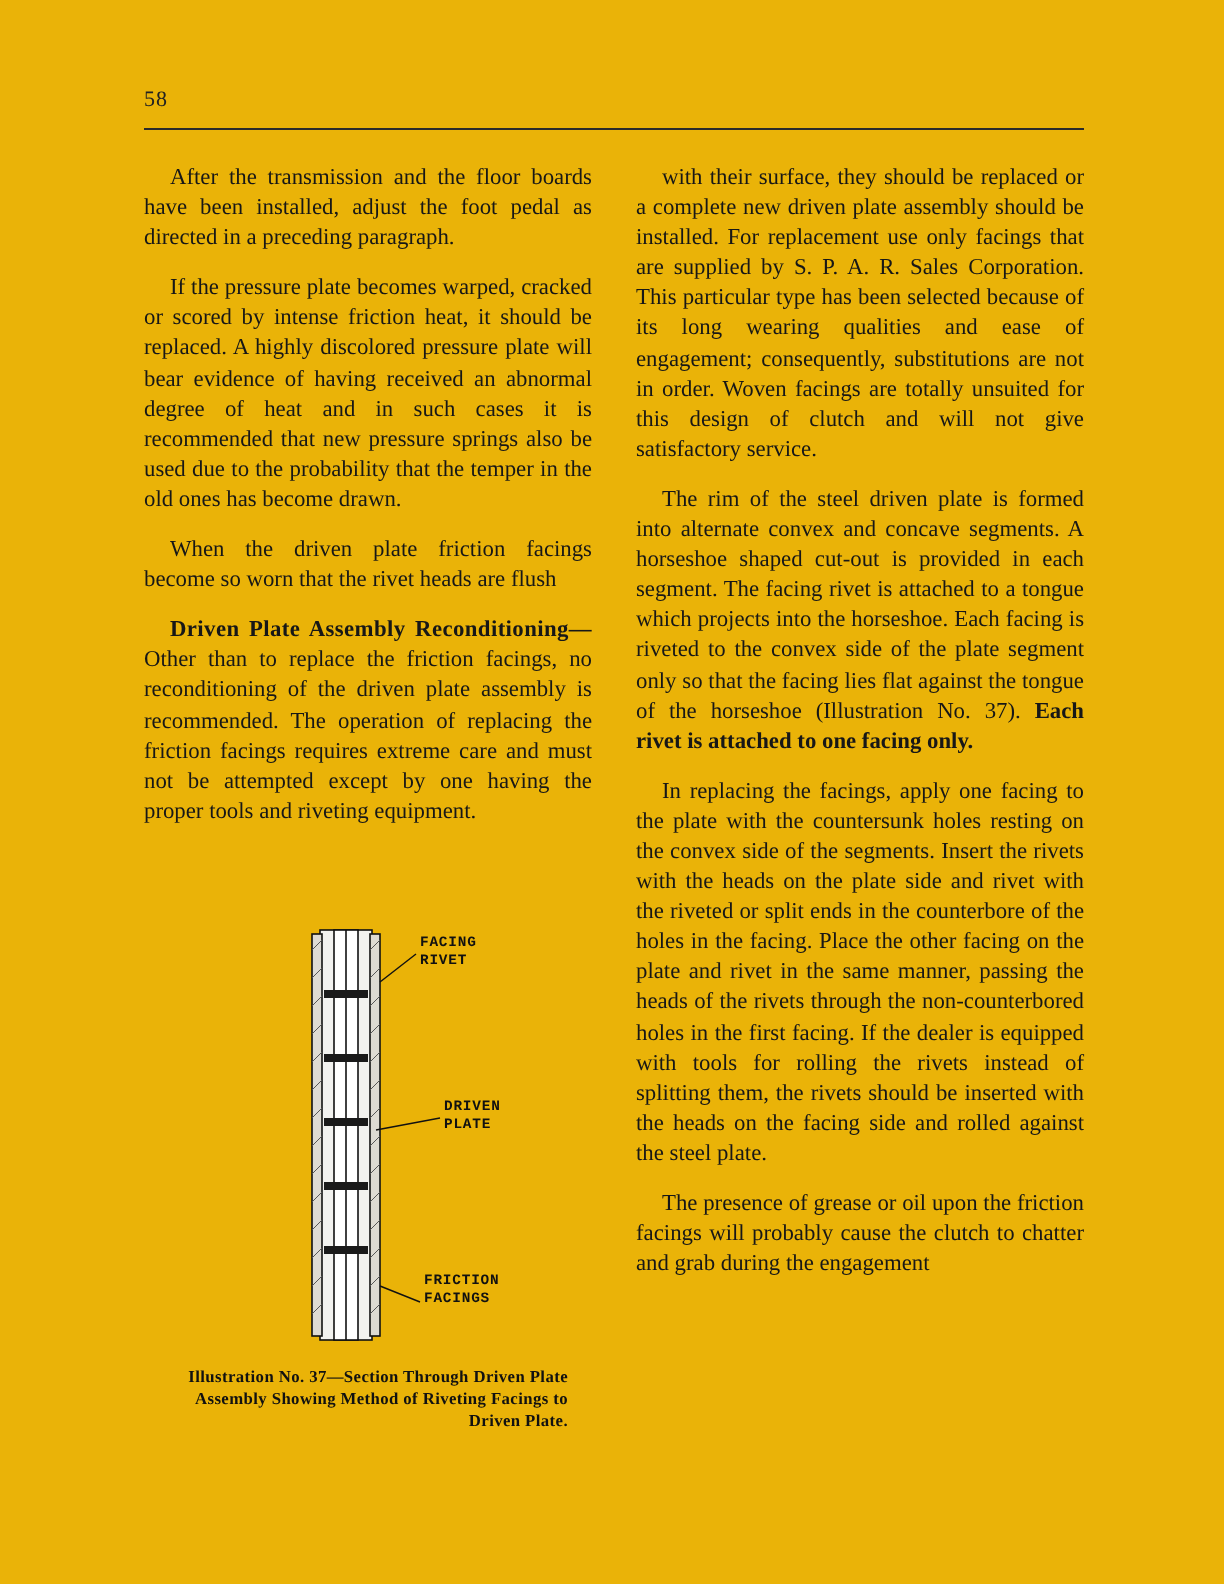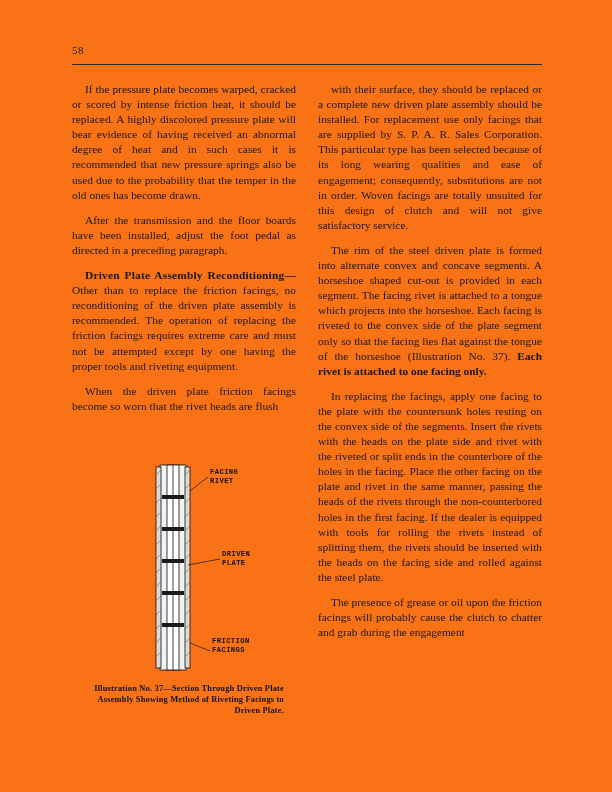--- a/index.html
+++ b/index.html
@@ -13,21 +13,21 @@
     font-family: "Liberation Serif", serif;
     color: #1a1a1a;
     position: relative;
     overflow: hidden;
   }
   .page {
     position: absolute;
     left: 0; top: 0;
     width: 612px;
     height: 792px;
-    background: #f97316;
+    background: #eab308;
   }
   
   .header {
     position: absolute;
     left: 72px;
     top: 44px;
     width: 470px;
     height: 20px;
   }
   .folio {
@@ -126,24 +126,24 @@
 <body>
 
 <div class="page">
 
   <div class="header">
     <div class="folio">58</div>
   </div>
   <div class="rule"></div>
 
   <div class="col col-left">
+    <p>After the transmission and the floor boards have been installed, adjust the foot pedal as directed in a preceding paragraph.</p>
     <p>If the pressure plate becomes warped, cracked or scored by intense friction heat, it should be replaced. A highly discolored pressure plate will bear evidence of having received an abnormal degree of heat and in such cases it is recommended that new pressure springs also be used due to the probability that the temper in the old ones has become drawn.</p>
-    <p>After the transmission and the floor boards have been installed, adjust the foot pedal as directed in a preceding paragraph.</p>
+    <p>When the driven plate friction facings become so worn that the rivet heads are flush</p>
     <p><span class="runin">Driven Plate Assembly Reconditioning—</span><span>Other than to replace the friction facings, no reconditioning of the driven plate assembly is recommended. The operation of replacing the friction facings requires extreme care and must not be attempted except by one having the proper tools and riveting equipment.</span></p>
-    <p>When the driven plate friction facings become so worn that the rivet heads are flush</p>
   </div>
 
   <div class="figure">
     <svg class="fig-art" viewBox="0 0 224 225" xmlns="http://www.w3.org/2000/svg">
 
       <g stroke="#111" stroke-width="0.8" fill="none">
 
         <rect x="88" y="10" width="26" height="205" fill="#f2f2ef"></rect>
         <rect x="95" y="10" width="12" height="205" fill="#ffffff"></rect>
 

